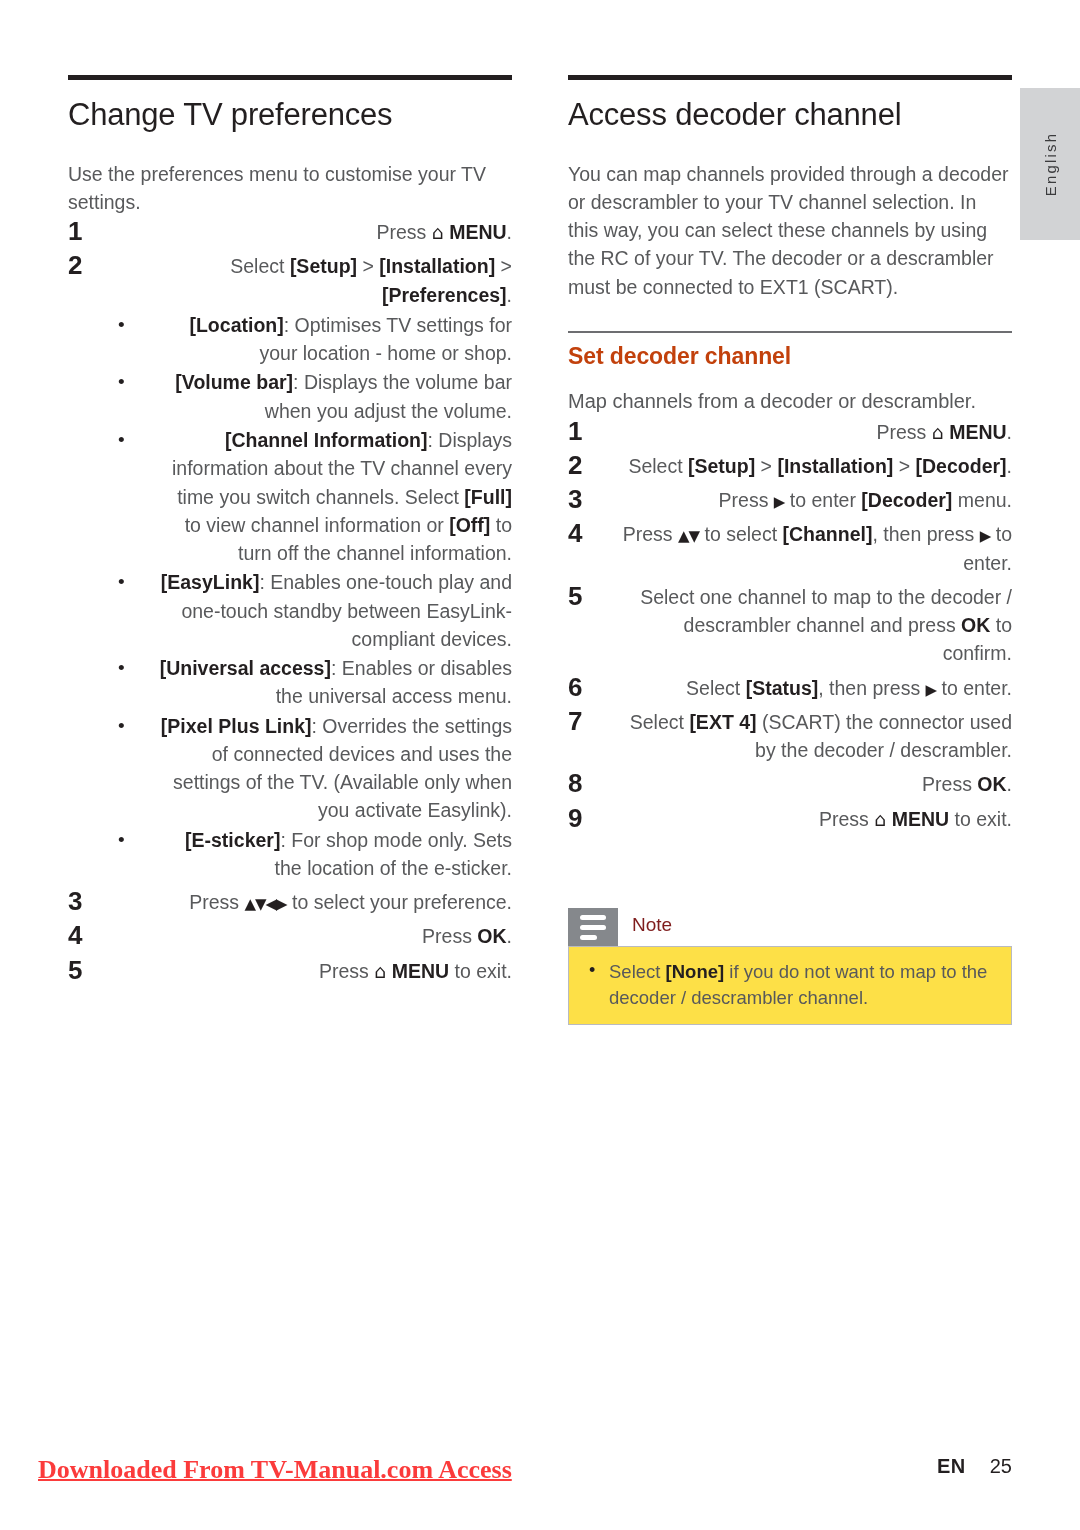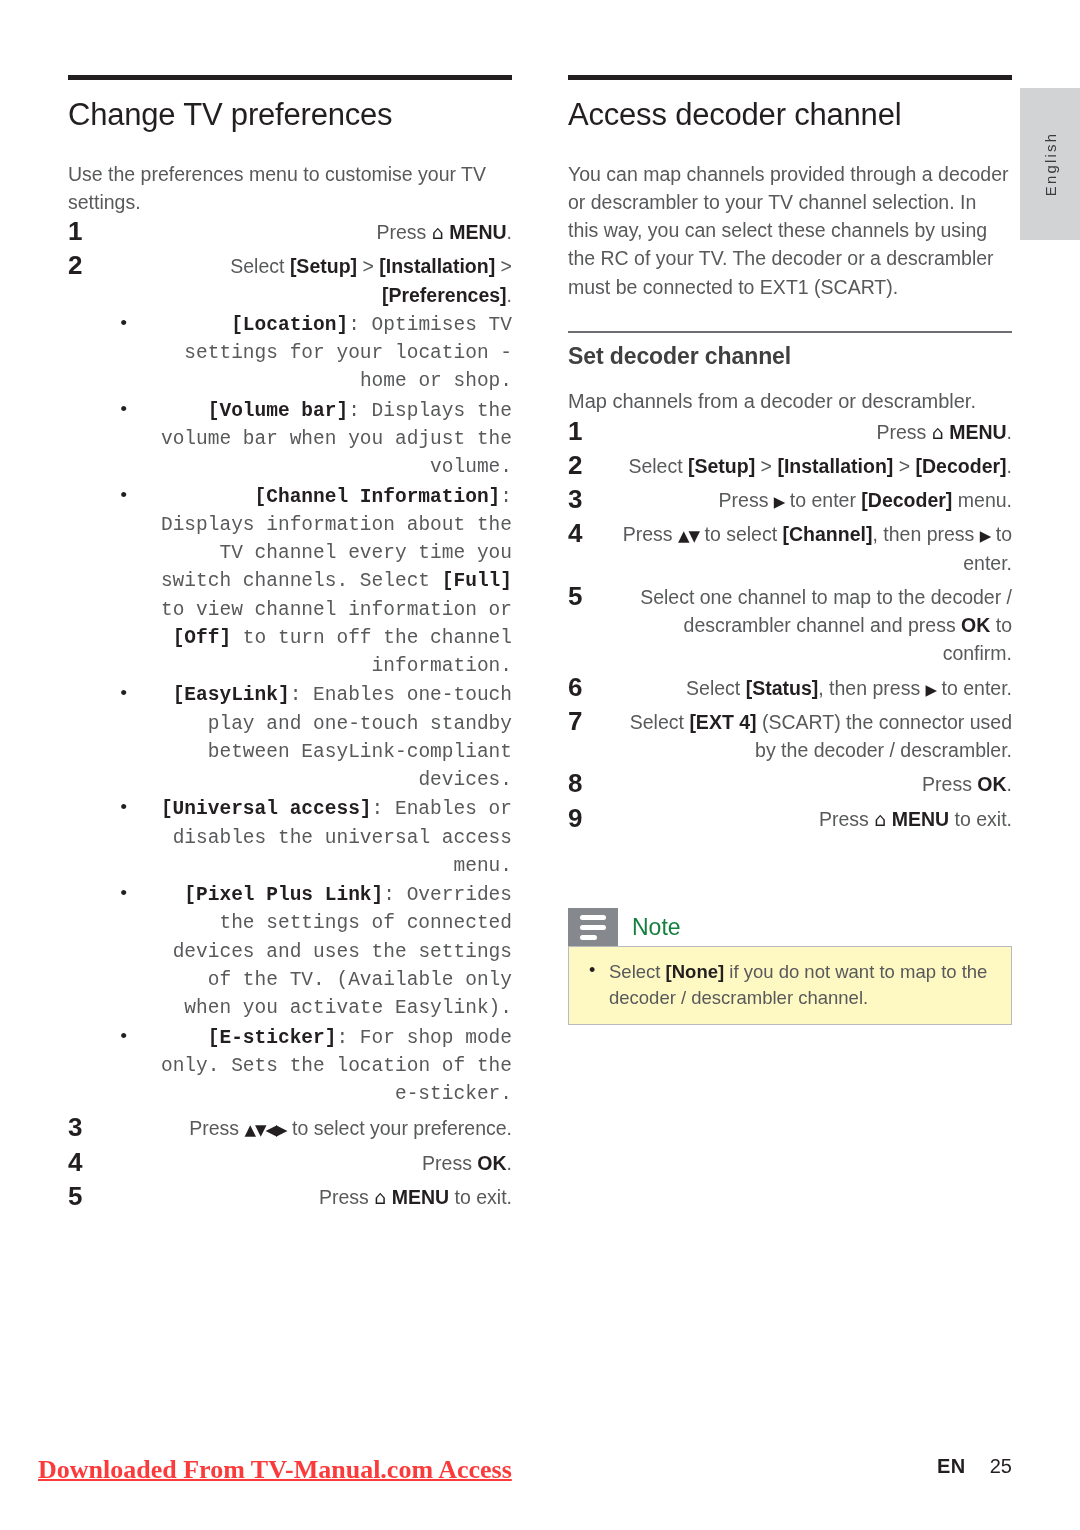--- a/index.html
+++ b/index.html
@@ -68,21 +68,21 @@
     font-weight: 400;
     color: #231f20;
     margin: 17px 0 0 0;
     letter-spacing: -0.2px;
   }
 
   h2.subtitle {
     font-size: 23px;
     line-height: 1.2;
     font-weight: 700;
-    color: #404040;
+    color: #c2410c;
     margin: 10px 0 0 0;
     letter-spacing: -0.1px;
   }
 
   p.intro {
     font-size: 19.5px;
     line-height: 1.45;
     margin: 26px 0 0 0;
     color: #58595b;
   }
@@ -124,21 +124,20 @@
     font-weight: 700;
     color: #231f20;
     line-height: 1.25;
   }
 
   
   ul.bullets {
     list-style: none;
     margin: 2px 0 0 0;
     padding: 0;
-    font-family: Liberation Mono, monospace;
   }
   ul.bullets > li {
     position: relative;
     padding-left: 42px;
     font-size: 19.5px;
     line-height: 1.45;
     margin-top: 1px;
     color: #58595b;
   }
   ul.bullets > li::before {
@@ -202,29 +201,29 @@
   .note-icon i {
     display: block;
     height: 5px;
     background: #ffffff;
     border-radius: 3px;
   }
   .note-icon i.b1 { width: 26px; }
   .note-icon i.b2 { width: 26px; }
   .note-icon i.b3 { width: 17px; margin-right: 9px; }
   .note-label {
-    font-size: 23px;
-    color: #15803d;
+    font-size: 19px;
+    color: #7f1d1d;
     padding: 6px 0 0 14px;
   }
   .note-body {
     border: 1px solid #b9bac0;
     border-top: 1px solid #b9bac0;
     padding: 12px 14px 14px 14px;
-    background: #fef9c3;
+    background: #fde047;
   }
   .note-body ul {
     list-style: none;
     margin: 0;
     padding: 0;
   }
   .note-body li {
     position: relative;
     padding-left: 26px;
     font-size: 18.5px;

